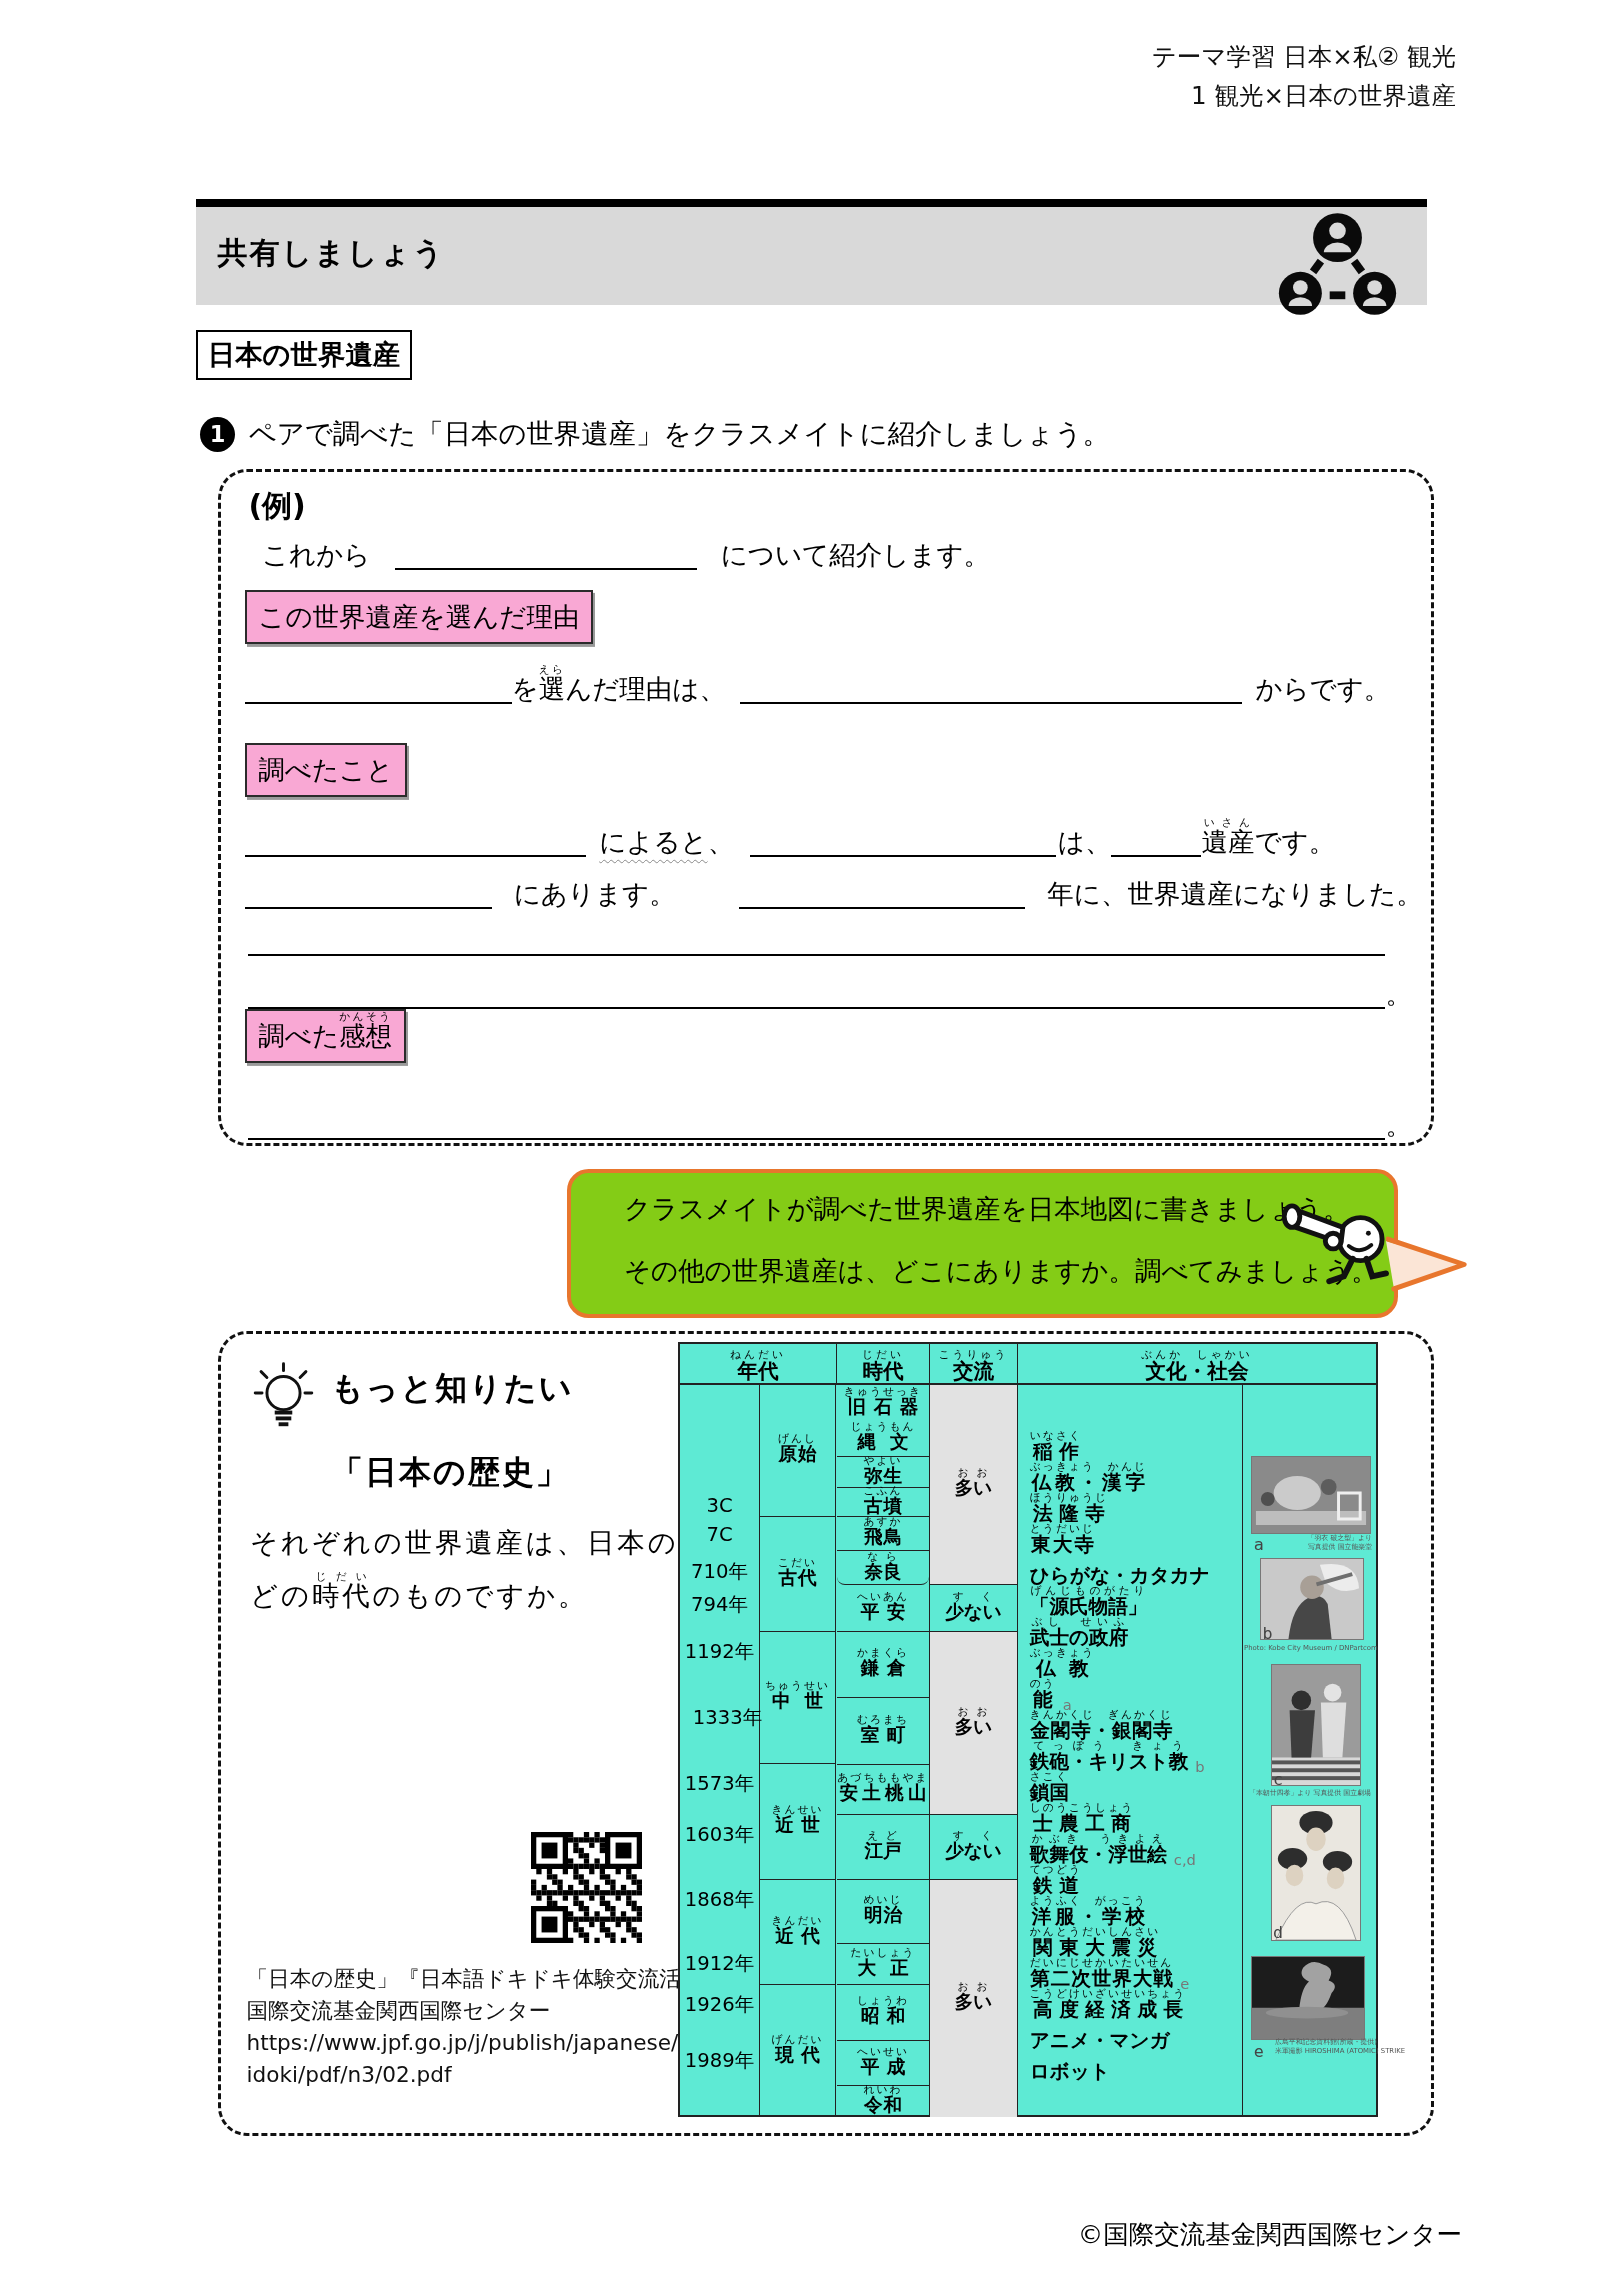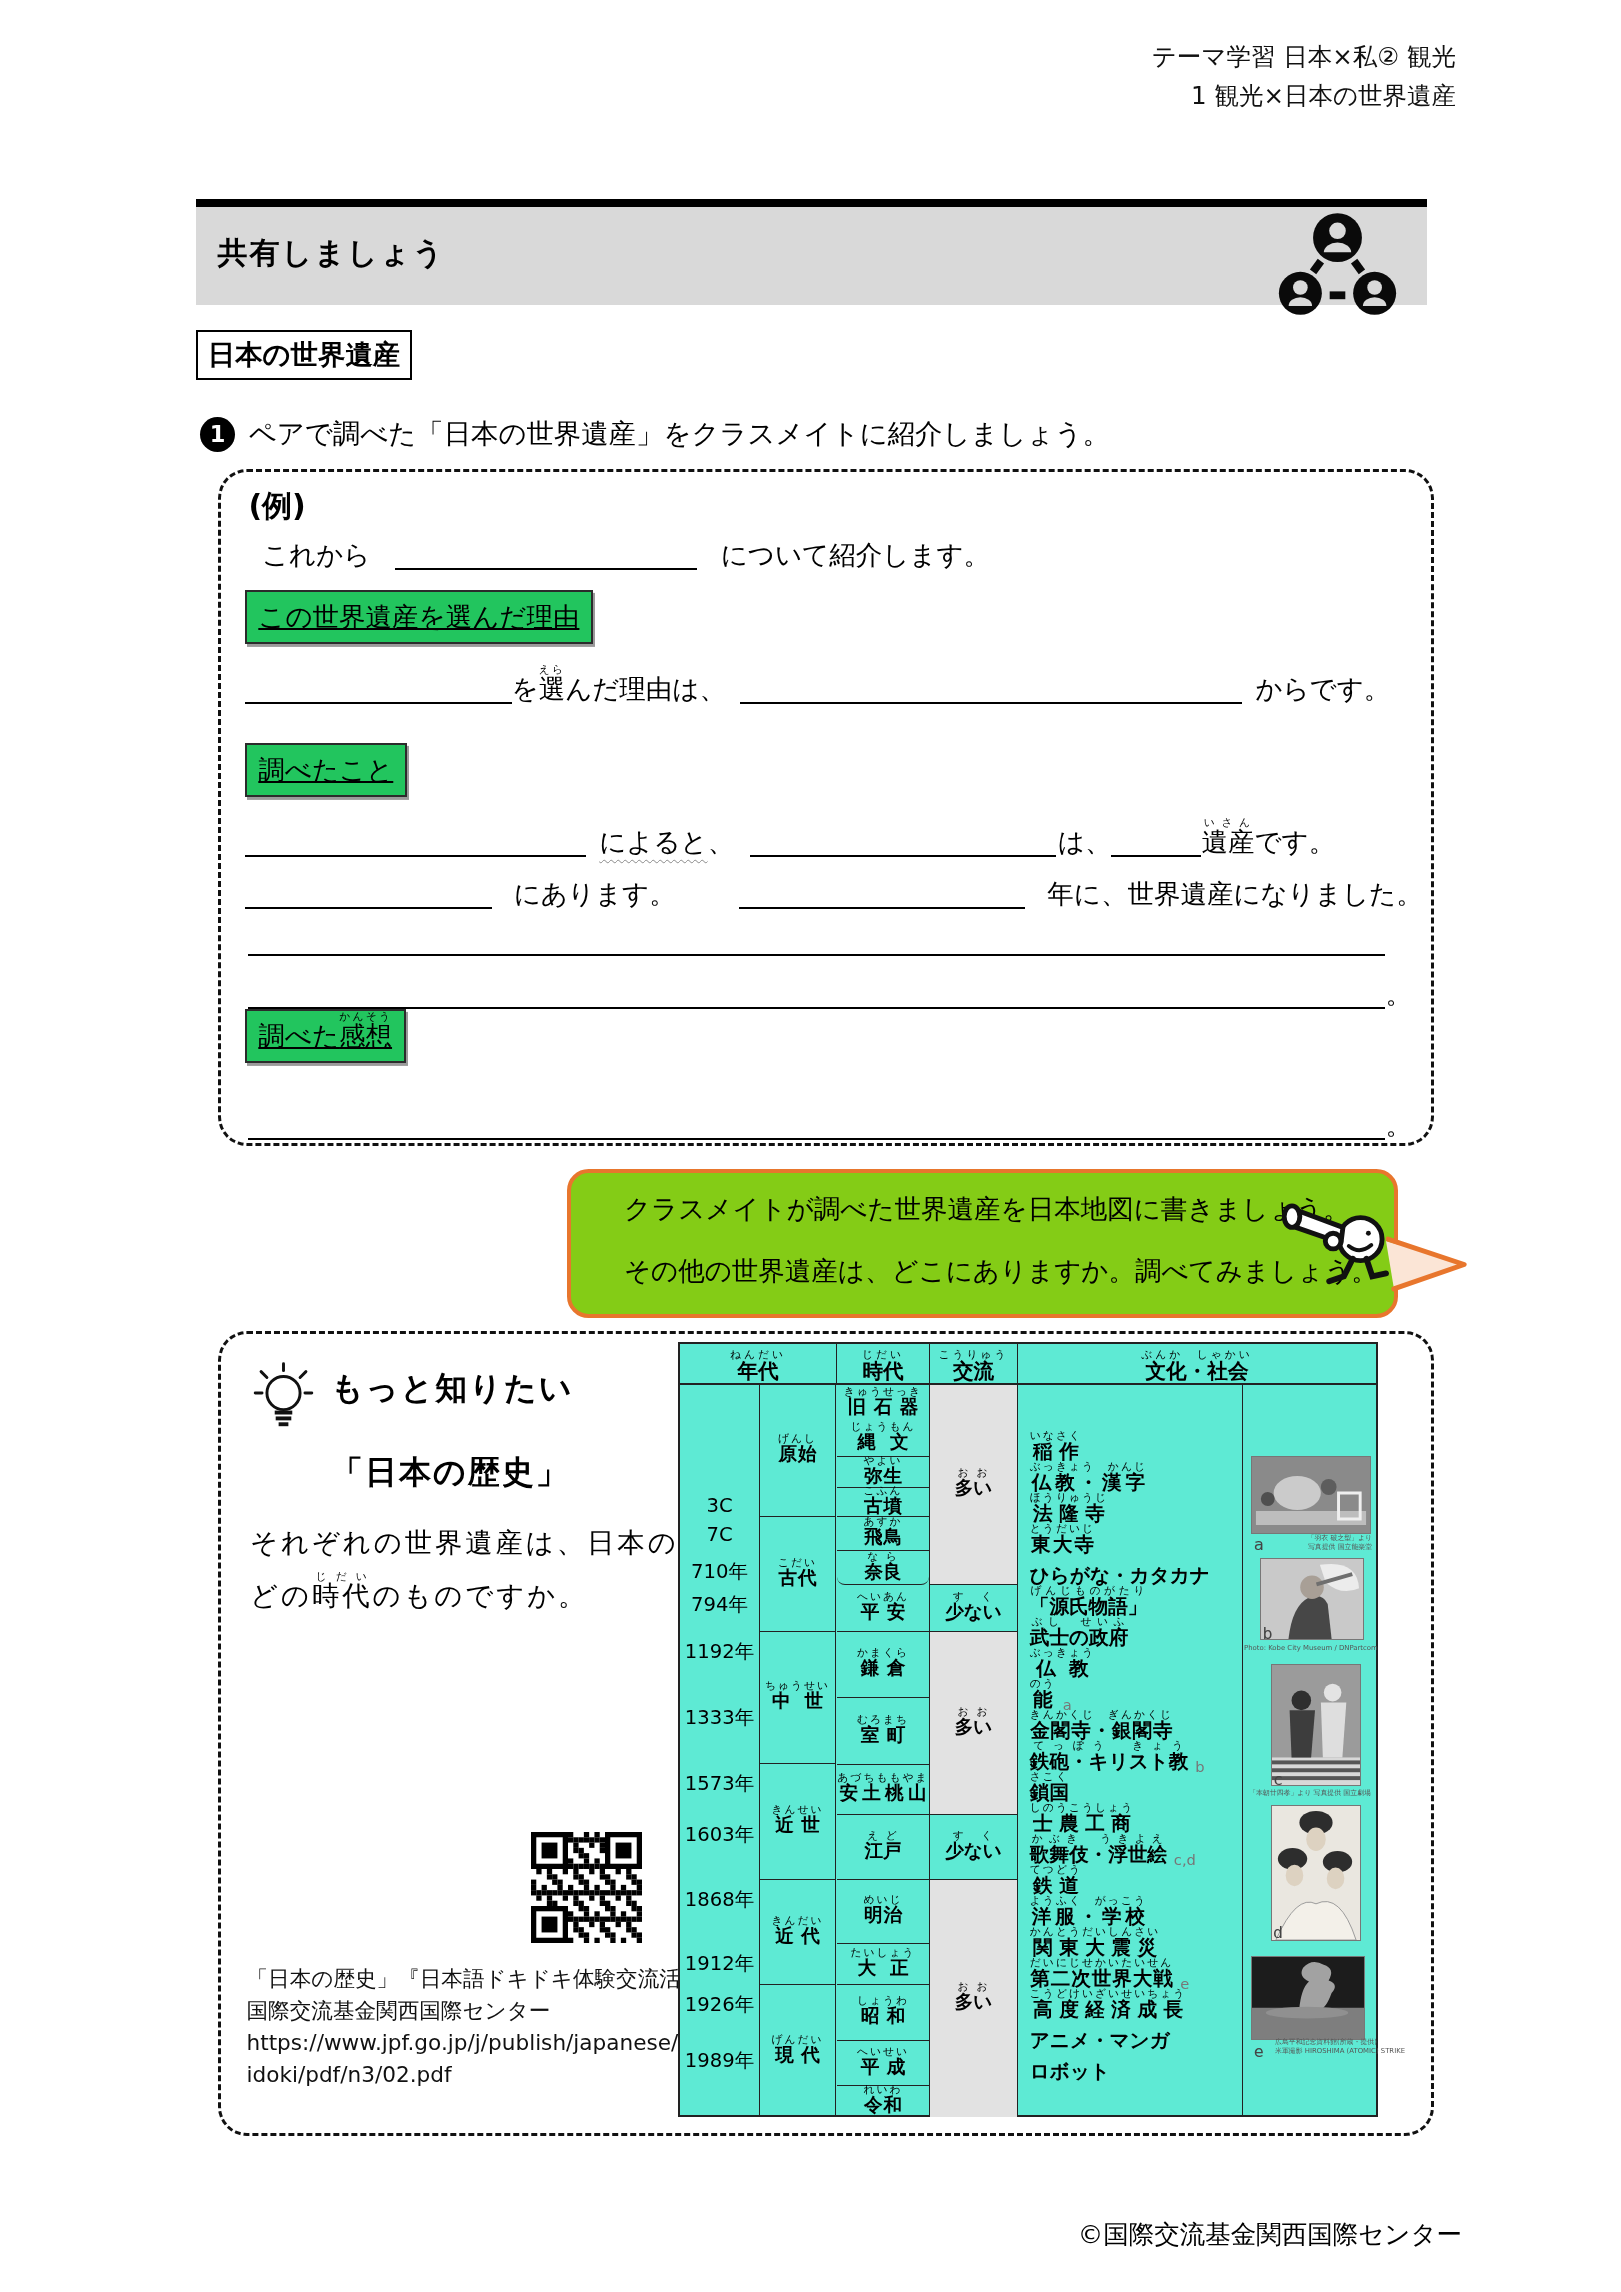--- a/index.html
+++ b/index.html
@@ -22,22 +22,22 @@
   .num{display:inline-flex;width:35px;height:35px;border-radius:50%;background:#000;color:#fff;
        align-items:center;justify-content:center;font-size:22.5px;font-weight:bold;flex:none;}
 
   
   .dashed{border:3.4px dashed #111;border-radius:29px;background:#fff;}
   .exbox{left:218px;top:469px;width:1210px;height:671px;}
   .kmbox{left:218px;top:1331px;width:1210px;height:799px;}
 
   .exbox .line{position:absolute;font-size:26.5px;white-space:nowrap;}
   .blank{display:inline-block;border-bottom:2.5px solid #000;height:1.05em;vertical-align:-5.9px;}
-  .tag{position:absolute;background:#22c55e;border:2.9px solid #2b2b2b;box-shadow:2px 2.9px 0 0 #9a9a9a;
-       padding:6.9px 11.8px;font-size:26.5px;white-space:nowrap;text-decoration:underline;}
+  .tag{position:absolute;background:#f9a8d4;border:2.9px solid #2b2b2b;box-shadow:2px 2.9px 0 0 #9a9a9a;
+       padding:6.9px 11.8px;font-size:26.5px;white-space:nowrap;}
   .heading-ex{position:absolute;font-size:30px;font-weight:bold;}
   .wavy{text-decoration-line:underline;text-decoration-style:wavy;text-decoration-color:#8a8a8a;
         text-decoration-thickness:1px;text-underline-offset:7.8px;}
   ruby rt{font-size:10.8px;font-weight:normal;letter-spacing:2px;}
 
   
   .bubble{left:567px;top:1169px;width:831px;height:149px;background:#84cc16;border:4.4px solid #E8762D;
           border-radius:21.6px;box-sizing:border-box;}
   .bubble .bl{position:absolute;left:53px;font-size:26.5px;white-space:nowrap;}
 
@@ -373,21 +373,21 @@
             <span>文化・社会</span>
           </div>
         </div>
         <div class="tbody">
           <div class="tcol" style="left:0px;width:80px;border-right:1.5px solid #222;">
             <div class="yearlab" style="top:109px;">3C</div>
             <div class="yearlab" style="top:138px;">7C</div>
             <div class="yearlab" style="top:173px;">710年</div>
             <div class="yearlab" style="top:206px;">794年</div>
             <div class="yearlab" style="top:253px;">1192年</div>
-            <div class="yearlab" style="top:319px;">1333年</div>
+            <div class="yearlab" style="top:319px;margin-left:8px;">1333年</div>
             <div class="yearlab" style="top:385px;">1573年</div>
             <div class="yearlab" style="top:436px;">1603年</div>
             <div class="yearlab" style="top:501px;">1868年</div>
             <div class="yearlab" style="top:565px;">1912年</div>
             <div class="yearlab" style="top:606px;">1926年</div>
             <div class="yearlab" style="top:662px;">1989年</div>
           </div>
           <div class="tcol" style="left:80px;width:76px;border-right:1.5px solid #222;">
             <div class="cellseg" style="top:0px;height:132px;border-bottom:1.5px solid #222;">
               <span><ruby>原始<rt>げんし</rt></ruby></span>

